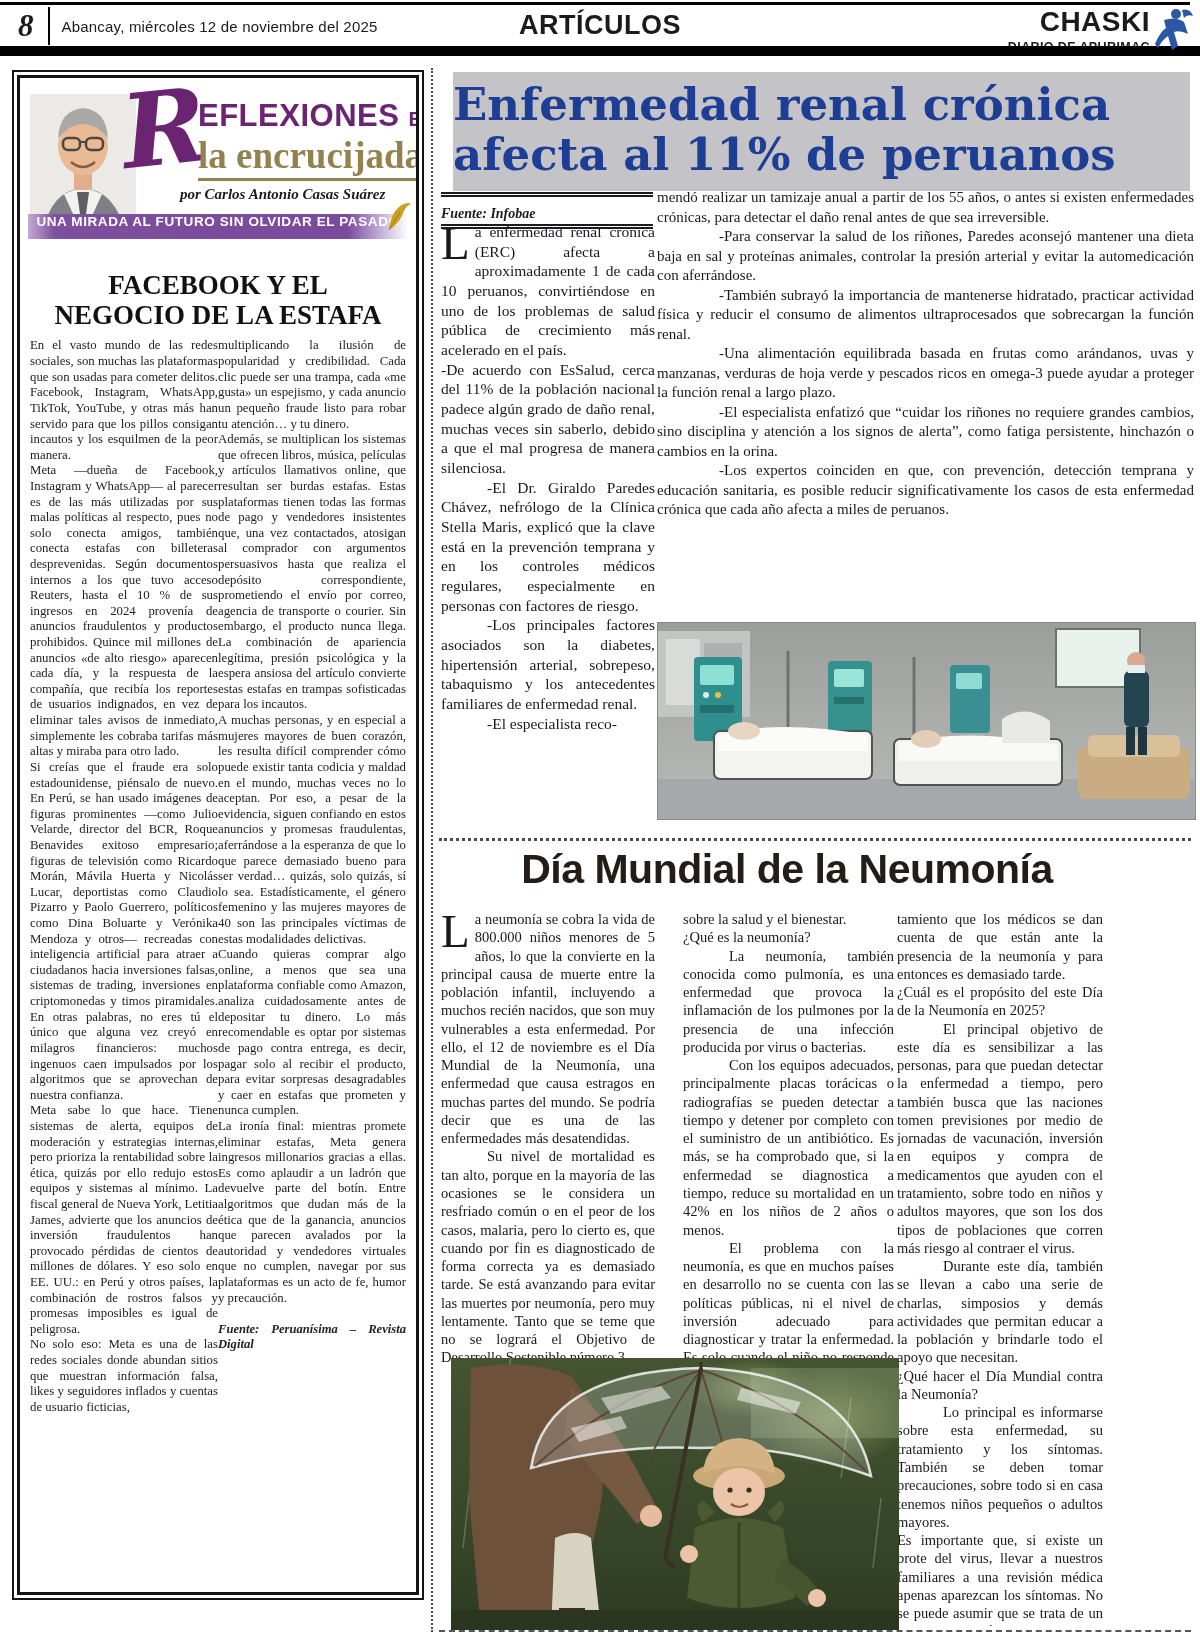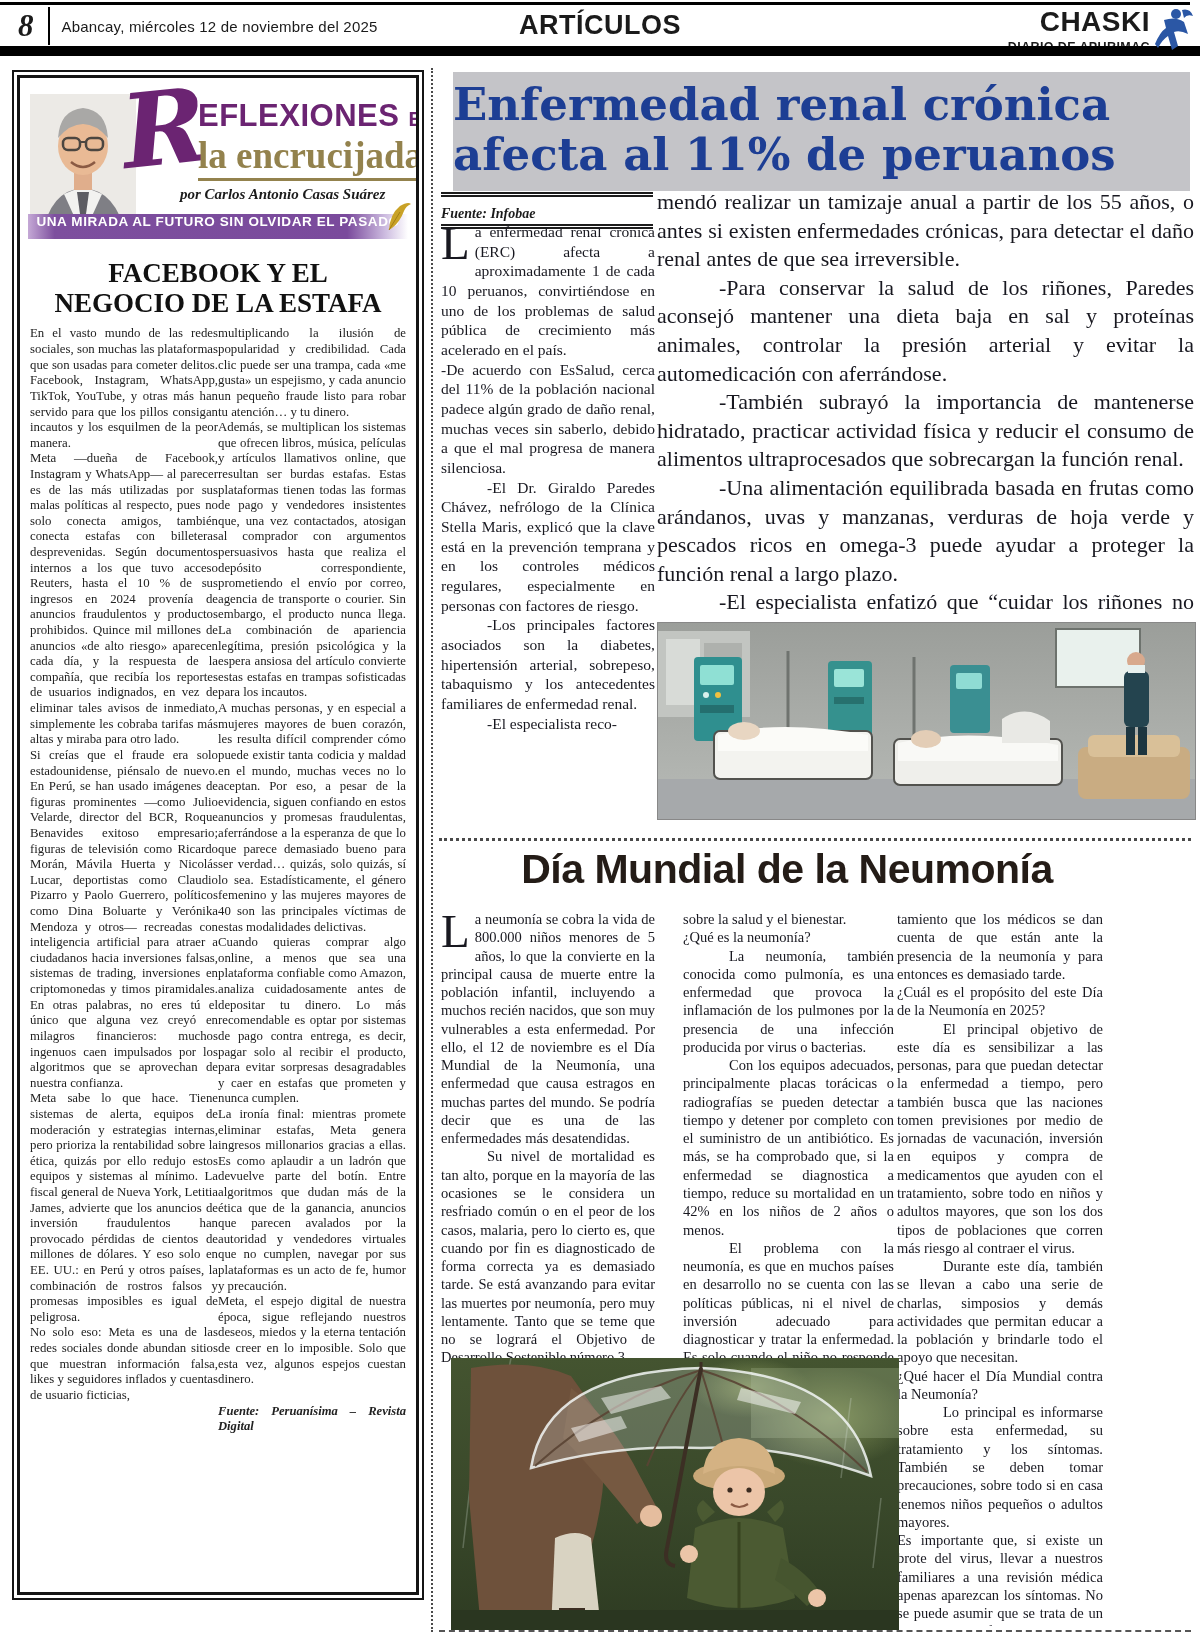--- a/index.html
+++ b/index.html
@@ -30,39 +30,39 @@
   .brand-l1{position:absolute;left:168px;top:16px;color:#6b2472;
         font:800 31px "Liberation Sans",sans-serif;letter-spacing:.5px;white-space:nowrap;}
   .brand-en{font-size:20px;letter-spacing:1px;}
   .brand-l2{position:absolute;left:168px;top:52px;font:700 37px "Liberation Serif",serif;
         color:#93824d;border-bottom:3px solid #93824d;padding-bottom:1px;white-space:nowrap;}
   .byline{position:absolute;left:150px;top:104px;font:italic 700 15px "Liberation Serif",serif;}
   .banner{position:absolute;left:-2px;right:-2px;top:132px;height:25px;line-height:25px;
         text-align:center;color:#fff;font:700 13.5px "Liberation Sans",sans-serif;letter-spacing:.6px;
         background:linear-gradient(90deg,#c5a9d6 0%,#7d4f9e 7%,#7a4a9c 84%,#cdbce0 94%,#ffffff 100%);}
   .quill{position:absolute;right:-4px;top:-12px;width:26px;height:30px;}
-  .fb-headline{margin:0 auto 8px;max-width:330px;text-align:center;
+  .fb-headline{margin:12px auto 8px;max-width:330px;text-align:center;
         font:700 27px/1.12 "Liberation Serif",serif;color:#111;}
   .fb-cols{display:flex;height:1248px;overflow:hidden;}
   .fb-col{flex:1;text-align:justify;font-size:12.8px;line-height:1.22;color:#222;hyphens:auto;}
   .fb-col p{margin:0;}
   .fb-col p.source{font:italic 700 12.6px "Liberation Serif",serif;margin-top:16px;}
   
   .right{position:absolute;left:437px;top:70px;width:763px;height:1566px;}
   .vdots{position:absolute;left:-6px;top:-2px;height:1564px;border-left:2px dotted #4a4a4a;}
   .renal-title{position:absolute;left:16px;top:2px;width:737px;box-sizing:border-box;
         background:#c4c4c8;text-align:left;color:#1d3e94;padding:8px 0 12px;
         font:700 45px/1.1 "DejaVu Serif",serif;}
   .renal-src{position:absolute;left:4px;top:122px;width:212px;}
   .rule2{height:6px;border-top:5px double #1c1c1c;}
   .src-text{font:italic 700 14px "Liberation Serif",serif;padding:3px 0 2px;}
   .renal-c1{position:absolute;left:4px;top:152px;width:214px;height:616px;overflow:hidden;
         text-align:justify;font-size:15.5px;line-height:1.27;color:#181820;}
   .renal-c2{position:absolute;left:220px;top:118px;width:537px;height:432px;overflow:hidden;
-        text-align:justify;font-size:22px;line-height:1.3;color:#181820;}
+        text-align:justify;font-size:15px;line-height:1.3;color:#181820;}
   .renal-c1 p,.renal-c2 p,.neu-c p{margin:0;hyphens:auto;}
   .renal-c2 .indent{text-indent:62px;}
   .renal-c1 .indent,.neu-c .indent{text-indent:46px;}
   .dc{float:left;font-size:47px;line-height:38px;padding:2px 5px 0 0;font-weight:400;}
   .dialysis{position:absolute;left:220px;top:552px;width:537px;height:196px;border:1px solid #888;}
   .dotsep{position:absolute;left:2px;top:768px;width:752px;border-top:3px dotted #4a4a4a;}
   .neu-title{position:absolute;left:16px;top:776px;width:668px;margin:0;text-align:center;
         font:800 41px "Liberation Sans",sans-serif;color:#241c17;letter-spacing:-.5px;}
   .neu-c{position:absolute;top:840px;text-align:justify;font-size:14.5px;line-height:1.26;
         color:#181820;overflow:hidden;}
@@ -134,21 +134,20 @@
             <p>Si creías que el fraude era solo estadounidense, piénsalo de nuevo. En Perú, se han usado imágenes de figuras prominentes —como Julio Velarde, director del BCR, Roque Benavides exitoso empresario; figuras de televisión como Ricardo Morán, Mávila Huerta y Nicolás Lucar, deportistas como Claudio Pizarro y Paolo Guerrero, políticos como Dina Boluarte y Verónika Mendoza y otros— recreadas con inteligencia artificial para atraer a ciudadanos hacia inversiones falsas, sistemas de trading, inversiones en criptomonedas y timos piramidales. En otras palabras, no eres tú el único que alguna vez creyó en milagros financieros: muchos ingenuos caen impulsados por los algoritmos que se aprovechan de nuestra confianza.</p>
             <p>Meta sabe lo que hace. Tiene sistemas de alerta, equipos de moderación y estrategias internas, pero prioriza la rentabilidad sobre la ética, quizás por ello redujo estos equipos y sistemas al mínimo. La fiscal general de Nueva York, Letitia James, advierte que los anuncios de inversión fraudulentos han provocado pérdidas de cientos de millones de dólares. Y eso solo en EE. UU.: en Perú y otros países, la combinación de rostros falsos y promesas imposibles es igual de peligrosa.</p>
             <p>No solo eso: Meta es una de las redes sociales donde abundan sitios que muestran información falsa, likes y seguidores inflados y cuentas de usuario ficticias,</p>
           </div>
         <div class="fb-col">
             <p>multiplicando la ilusión de popularidad y credibilidad. Cada clic puede ser una trampa, cada «me gusta» un espejismo, y cada anuncio un pequeño fraude listo para robar tu atención… y tu dinero.</p>
             <p>Además, se multiplican los sistemas que ofrecen libros, música, películas y artículos llamativos online, que resultan ser burdas estafas. Estas plataformas tienen todas las formas de pago y vendedores insistentes que, una vez contactados, atosigan al comprador con argumentos persuasivos hasta que realiza el depósito correspondiente, prometiendo el envío por correo, agencia de transporte o courier. Sin embargo, el producto nunca llega. La combinación de apariencia legítima, presión psicológica y la espera ansiosa del artículo convierte estas estafas en trampas sofisticadas para los incautos.</p>
             <p>A muchas personas, y en especial a mujeres mayores de buen corazón, les resulta difícil comprender cómo puede existir tanta codicia y maldad en el mundo, muchas veces no lo aceptan. Por eso, a pesar de la evidencia, siguen confiando en estos anuncios y promesas fraudulentas, aferrándose a la esperanza de que lo que parece demasiado bueno para ser verdad… quizás, solo quizás, sí lo sea. Estadísticamente, el género femenino y las mujeres mayores de 40 son las principales víctimas de estas modalidades delictivas.</p>
             <p>Cuando quieras comprar algo online, a menos que sea una plataforma confiable como Amazon, analiza cuidadosamente antes de depositar tu dinero. Lo más recomendable es optar por sistemas de pago contra entrega, es decir, pagar solo al recibir el producto, para evitar sorpresas desagradables y caer en estafas que prometen y nunca cumplen.</p>
             <p>La ironía final: mientras promete eliminar estafas, Meta genera ingresos millonarios gracias a ellas. Es como aplaudir a un ladrón que devuelve parte del botín. Entre algoritmos que dudan más de la ética que de la ganancia, anuncios que parecen avalados por la autoridad y vendedores virtuales que no cumplen, navegar por sus plataformas es un acto de fe, humor y precaución.</p>
-            <p>Meta, el espejo digital de nuestra época, sigue reflejando nuestros deseos, miedos y la eterna tentación de creer en lo imposible. Solo que esta vez, algunos espejos cuestan dinero.</p>
             <p class="source">Fuente: Peruanísima – Revista Digital</p>
           </div>
       </div>
     </div>
   </section>
 
   <section class="right">
     <div class="vdots"></div>
 
     <div class="renal-title">

